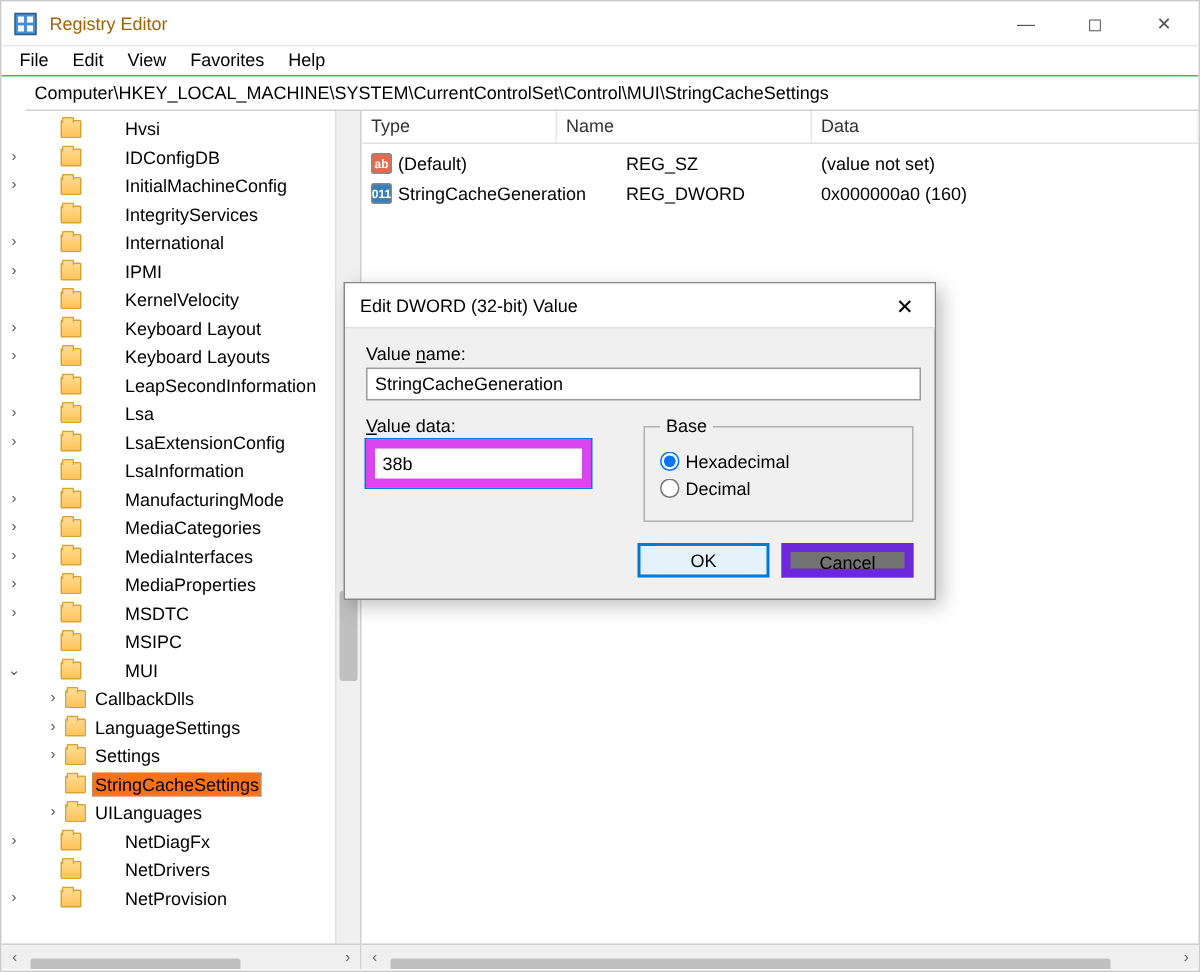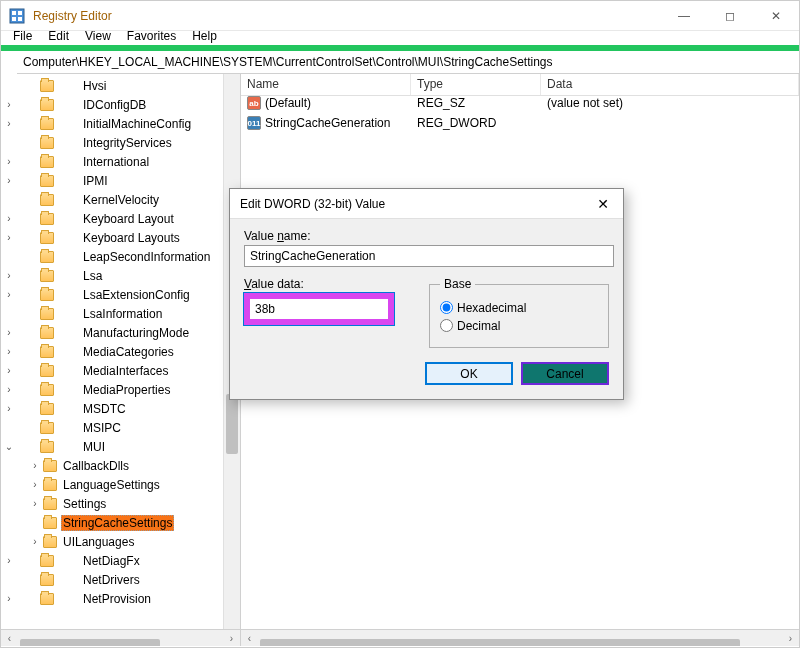--- a/index.html
+++ b/index.html
@@ -6,21 +6,21 @@
 body { background: #fff; width: 800px; height: 648px; overflow: hidden; position: relative; border: 1px solid #ccc; }
 
 
 .titlebar { display: flex; align-items: center; height: 30px; background: #fff; border-bottom: 1px solid #e8e8e8; }
 .titlebar .icon { width: 16px; height: 16px; margin: 0 8px; }
 .titlebar .title { flex: 1; color: #a16207; }
 .titlebar .winbtns { display: flex; }
 .titlebar .winbtn { width: 46px; height: 30px; display: flex; align-items: center; justify-content: center; color: #555; }
 
 
-.menubar { display: flex; height: 20px; align-items: flex-end; padding: 0 4px; border-bottom: 6px solid #22c55e; }
+.menubar { display: flex; height: 20px; align-items: flex-start; padding: 0 4px; border-bottom: 1px solid #22c55e; }
 .menubar .menuitem { padding: 2px 8px; }
 
 
 .addressbar { padding: 4px 6px; border-bottom: 1px solid #d0d0d0; font-size: 13px; margin-left: 16px; }
 .addressbar .path { white-space: nowrap; overflow: hidden; }
 
 
 .main { display: flex; height: calc(648px - 30px - 20px - 25px - 1px); }
 .tree-pane { width: 240px; overflow-y: auto; overflow-x: hidden; border-right: 1px solid #d0d0d0; position: relative; }
 .tree-inner { padding: 2px 0 20px 0; }
@@ -41,21 +41,21 @@
 .scroll-btn { width:17px; height:17px; display:flex; align-items:center; justify-content:center; color:#666; font-size:10px; }
 .scroll-track { flex:1; position:relative; }
 .scroll-thumb { position:absolute; height:15px; top:1px; background:#c0c0c0; border-radius:2px; }
 
 
 .list-header { display:flex; height:22px; border-bottom:1px solid #e0e0e0; }
 .list-header .col { padding: 3px 6px; border-right:1px solid #e8e8e8; color:#333; }
 .col-name { width: 170px; }
 .col-type { width: 130px; }
 .col-data { flex:1; }
-.list-row { display:flex; height:20px; align-items:flex-start; }
+.list-row { display:flex; height:20px; align-items:flex-end; }
 .list-row .cell { padding:0 6px; overflow:hidden; white-space:nowrap; }
 .cell-name { width:170px; display:flex; align-items:center; }
 .cell-type { width:130px; }
 .cell-data { flex:1; }
 .val-icon { width:14px; height:14px; margin-right:4px; border:1px solid #888; border-radius:2px; display:flex; align-items:center; justify-content:center; font-size:8px; font-weight:bold; color:#fff; }
 .val-icon.sz { background:#e76a4a; }
 .val-icon.dw { background:#3a7fb5; }
 
 
 .tree-vscroll { position:absolute; right:0; top:0; bottom:17px; width:17px; background:#f0f0f0; border-left:1px solid #e0e0e0; }
@@ -72,21 +72,21 @@
 .text-input { width: 370px; padding: 3px 5px; border:1px solid #999; background:#fff; font-size:12px; margin-bottom:10px; }
 .text-input.focused { border:6px solid #d946ef; outline:1px solid #0078d7; }
 .row2 { display:flex; }
 .col-left { width:185px; }
 .val-input { width:150px; }
 fieldset.base { border:1px solid #b0b0b0; padding:6px 10px 10px 10px; width:180px; }
 fieldset.base legend { padding:0 4px; }
 .radio-row { margin:4px 0; display:flex; align-items:flex-start; }
 .radio-row input { margin-right:4px; }
 .dialog-buttons { display:flex; justify-content:flex-end; gap:8px; margin-top:14px; }
-.dlgbtn { width:88px; height:23px; border:2px solid #6d28d9; background:#0f766e; }
+.dlgbtn { width:88px; height:23px; border:6px solid #6d28d9; background:#737373; }
 .dlgbtn.default { border:2px solid #0078d7; background:#e5f1fb; }
 </style>
 </head>
 <body>
 
 <div class="titlebar">
   <svg class="icon" viewBox="0 0 16 16">
       <rect x="1" y="1" width="14" height="14" fill="#4a90d9" stroke="#2b5a8a"></rect>
       <rect x="3" y="3" width="4" height="4" fill="#fff"></rect>
       <rect x="9" y="3" width="4" height="4" fill="#fff"></rect>
@@ -265,39 +265,40 @@
       <div class="scroll-btn">‹</div>
       <div class="scroll-track">
           <div class="scroll-thumb" style="left:2px;width:140px"></div>
         </div>
       <div class="scroll-btn">›</div>
     </div>
   </div>
 
   <div class="list-pane">
     <div class="list-header">
+      <div class="col col-type"><span>Type</span></div>
       <div class="col col-name"><span>Name</span></div>
-      <div class="col col-type"><span>Type</span></div>
       <div class="col col-data"><span>Data</span></div>
     </div>
     <div id="list-rows">
         <div class="list-row">
           <div class="cell cell-name">
             <div class="val-icon sz">ab</div>
             <span>(Default)</span>
           </div>
           <div class="cell cell-type">REG_SZ</div>
           <div class="cell cell-data">(value not set)</div>
         </div>
         <div class="list-row">
           <div class="cell cell-name">
             <div class="val-icon dw">011</div>
             <span>StringCacheGeneration</span>
           </div>
           <div class="cell cell-type">REG_DWORD</div>
+          <div class="cell cell-data">0x000000a0 (160)</div>
         </div>
       </div>
     <div class="scroll-horizontal" style="position:absolute;bottom:0">
       <div class="scroll-btn">‹</div>
       <div class="scroll-track">
           <div class="scroll-thumb" style="left:2px;width:480px"></div>
         </div>
       <div class="scroll-btn">›</div>
     </div>
   </div>

